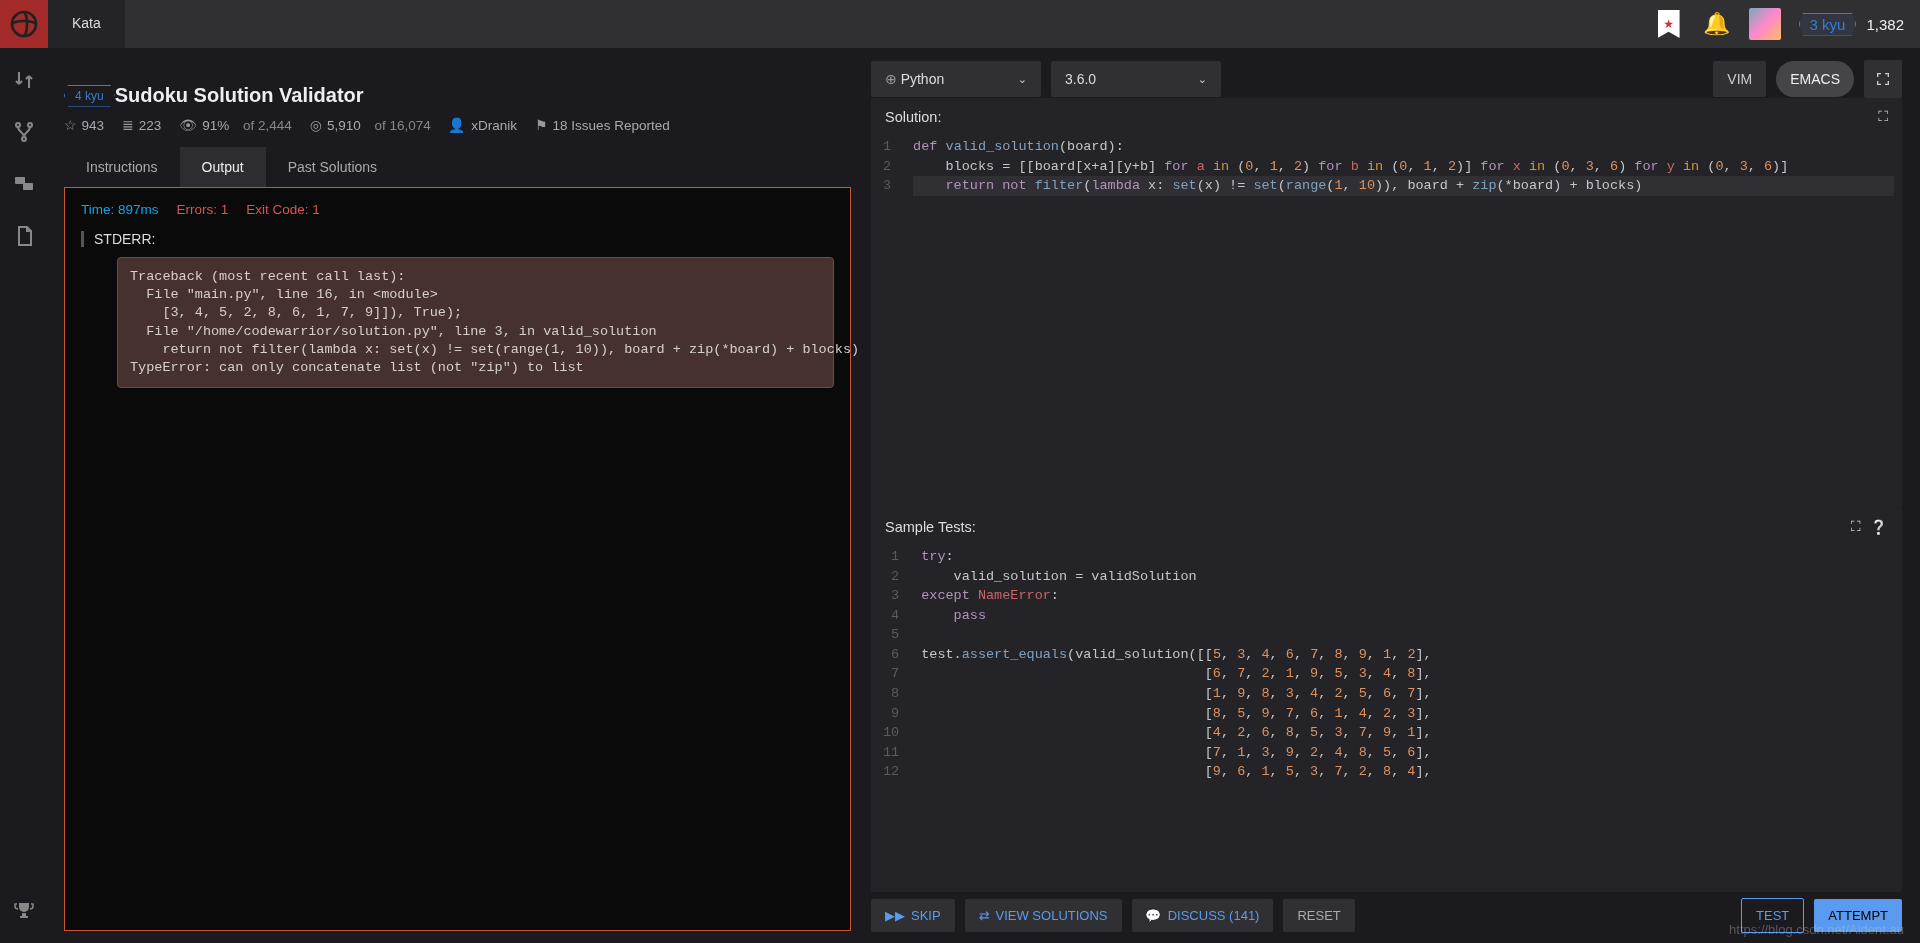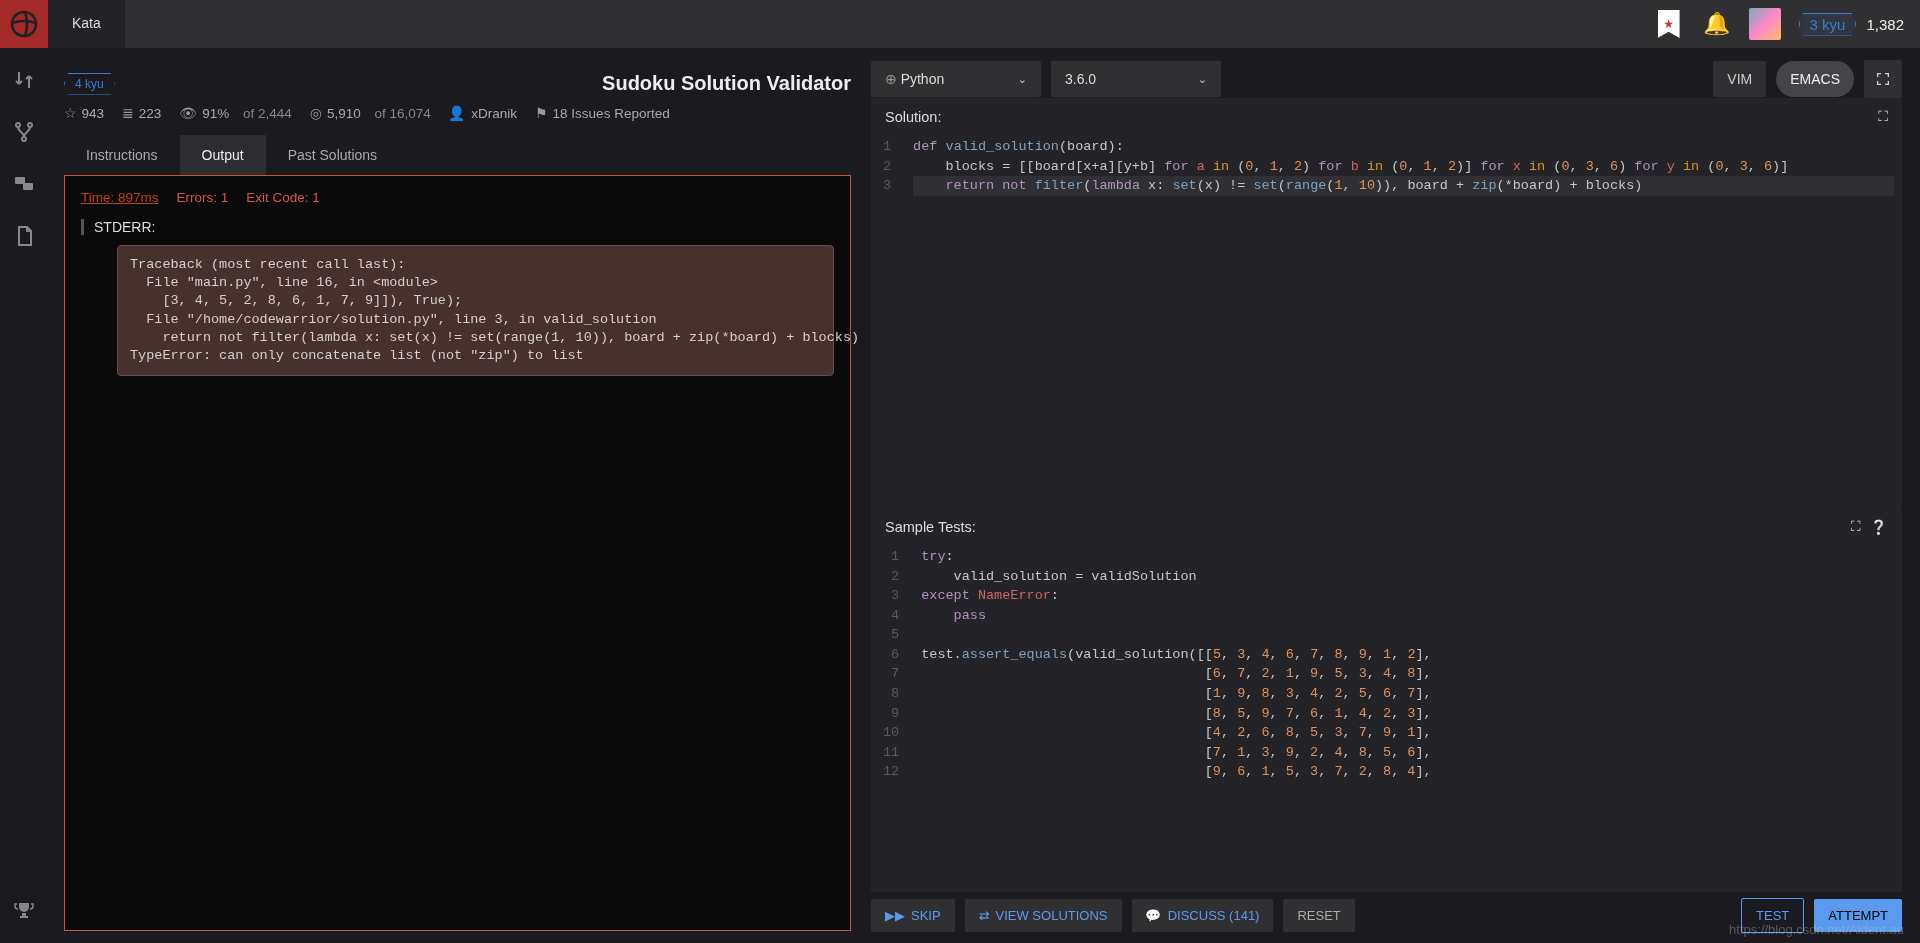--- a/index.html
+++ b/index.html
@@ -109,23 +109,21 @@
 }
 .left-pane {
   width: 815px;
   padding: 12px 12px 12px 16px;
   display: flex;
   flex-direction: column;
 }
 .kata-header {
   display: flex;
   align-items: center;
-  gap: 14px;
-  margin: 12px 0 10px;
-  justify-content: space-between;
+  margin: 24px 0 10px;
 }
 .kyu-hex {
   border: 1px solid #3a7bd5;
   color: #3a7bd5;
   font-size: 12px;
   padding: 3px 10px;
   clip-path: polygon(8% 0,92% 0,100% 50%,92% 100%,8% 100%,0 50%);
 }
 .kata-title {
   font-size: 20px;
@@ -160,21 +158,21 @@
   flex: 1;
   padding: 14px 16px;
   margin-top: 0;
 }
 .out-stats {
   display: flex;
   gap: 18px;
   font-size: 13.5px;
   margin-bottom: 14px;
 }
-.out-time { color: #c2410c; text-decoration: underline; }
+.out-time { color: #0ea5e9; }
 .out-err { color: #d9534f; }
 .stderr-label {
   color: #ddd;
   font-size: 14px;
   border-left: 3px solid #555;
   padding-left: 10px;
   margin-bottom: 10px;
 }
 .stderr-block {
   background: #47312f;

